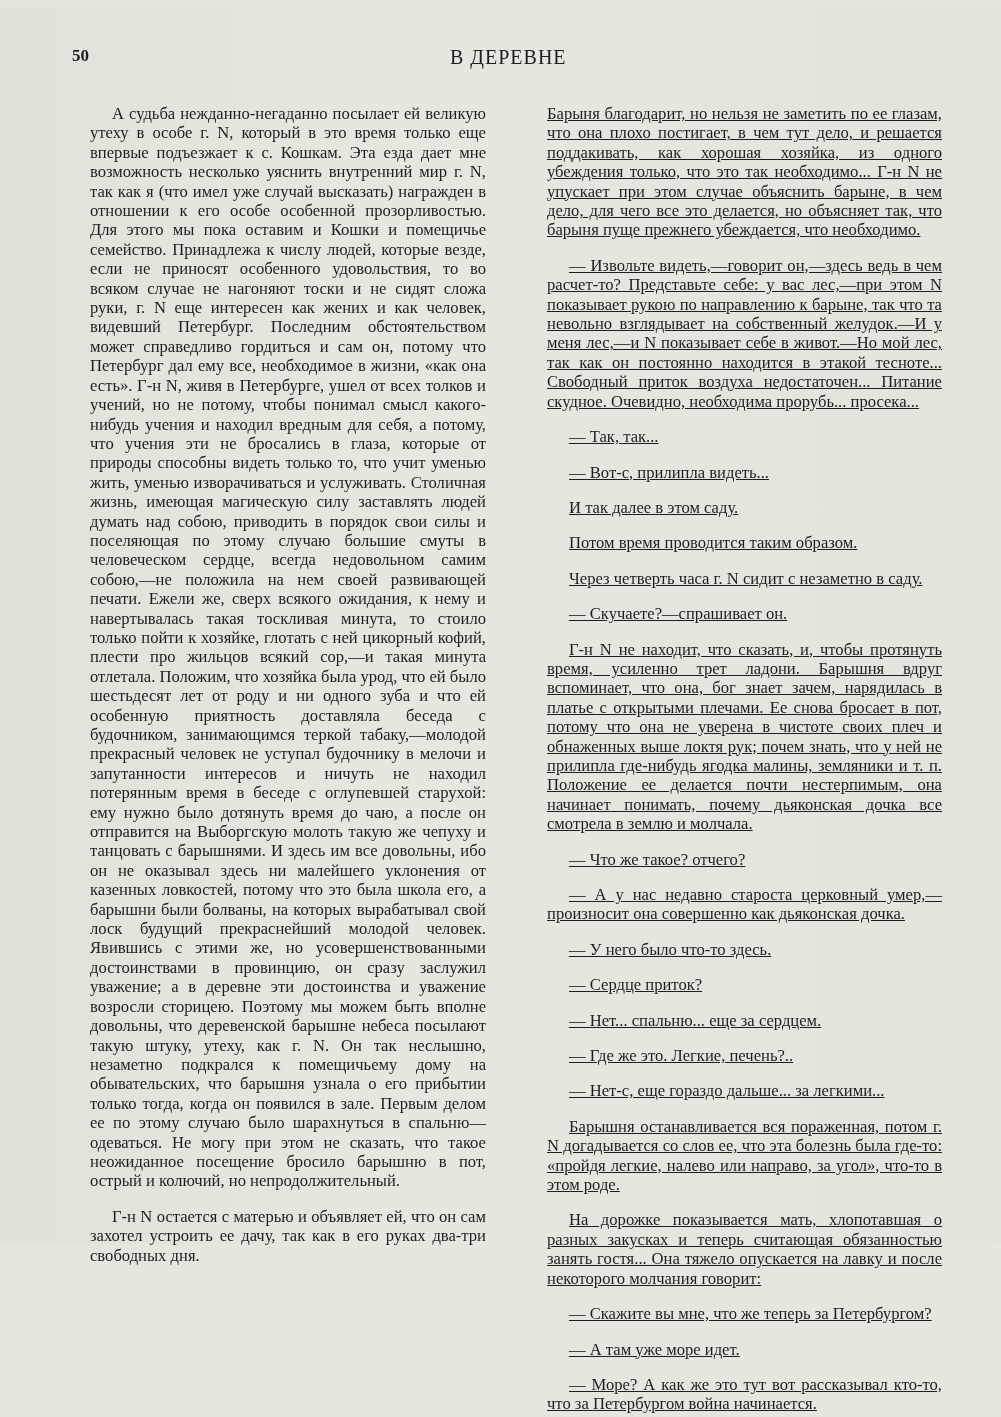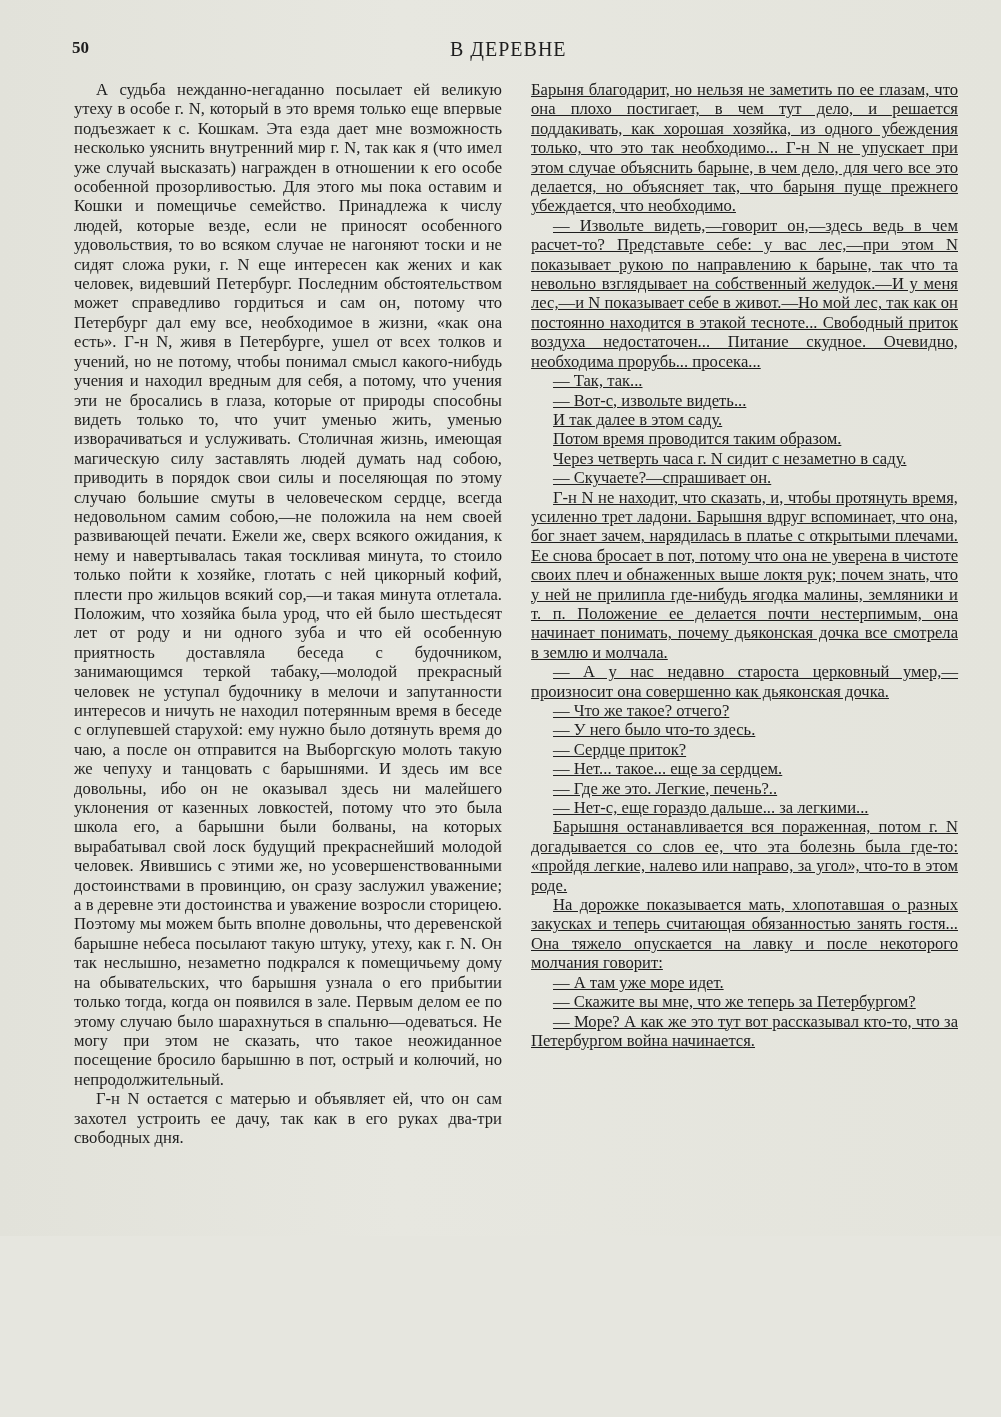--- a/index.html
+++ b/index.html
@@ -4,21 +4,21 @@
 <style>
   html, body { margin: 0; padding: 0; }
   body {
     width: 1001px; height: 1417px; overflow: hidden;
     background: #e6e6df;
     font-family: "Liberation Serif", "DejaVu Serif", serif;
     color: #1e1e1e;
     position: relative;
   }
   .page {
-    position: absolute; left: 0; top: 0; width: 1001px; height: 1236px;
+    position: absolute; left: 0; top: 8px; width: 1001px; height: 1236px;
     background: linear-gradient(90deg, #e2e2da 0%, #e7e7e0 40%, #e4e4dc 100%);
   }
   .header {
     position: absolute; top: 38px; left: 72px; right: 30px; height: 24px;
   }
   .page-number {
     position: absolute; left: 0; top: 0;
     font-size: 17px; font-weight: bold;
   }
   .running-title {
@@ -26,21 +26,21 @@
     font-size: 20px; letter-spacing: 1px;
   }
   .column {
     position: absolute; top: 80px;
     font-size: 16.6px; line-height: 19.4px;
     text-align: justify;
     hyphens: manual;
   }
   .col-left { left: 74px; width: 428px; }
   .col-right { left: 531px; width: 427px; text-decoration: underline; }
-  .para { margin: 0; text-indent: 22px; }
+  .para { margin: 16px; text-indent: 22px; }
   .para.noindent { text-indent: 0; }
   .para.dialogue { text-indent: 22px; }
 </style>
 </head>
 <body>
 
 <div class="page">
   <div class="header">
     <span class="page-number">50</span>
     <span class="running-title">В ДЕРЕВНЕ</span>
@@ -48,32 +48,32 @@
 
   <div class="column col-left">
     <p class="para">А судьба нежданно-негаданно посылает ей великую утеху в особе г. N, который в это время только еще впервые подъезжает к с. Кошкам. Эта езда дает мне возможность несколько уяснить внутренний мир г. N, так как я (что имел уже случай высказать) награжден в отношении к его особе особенной прозорливостью. Для этого мы пока оставим и Кошки и помещичье семейство. Принадлежа к числу людей, которые везде, если не приносят особенного удовольствия, то во всяком случае не нагоняют тоски и не сидят сложа руки, г. N еще интересен как жених и как человек, видевший Петербург. Последним обстоятельством может справедливо гордиться и сам он, потому что Петербург дал ему все, необходимое в жизни, «как она есть». Г-н N, живя в Петербурге, ушел от всех толков и учений, но не потому, чтобы понимал смысл какого-нибудь учения и находил вредным для себя, а потому, что учения эти не бросались в глаза, которые от природы способны видеть только то, что учит уменью жить, уменью изворачиваться и услуживать. Столичная жизнь, имеющая магическую силу заставлять людей думать над собою, приводить в порядок свои силы и поселяющая по этому случаю большие смуты в человеческом сердце, всегда недовольном самим собою,—не положила на нем своей развивающей печати. Ежели же, сверх всякого ожидания, к нему и навертывалась такая тоскливая минута, то стоило только пойти к хозяйке, глотать с ней цикорный кофий, плести про жильцов всякий сор,—и такая минута отлетала. Положим, что хозяйка была урод, что ей было шестьдесят лет от роду и ни одного зуба и что ей особенную приятность доставляла беседа с будочником, занимающимся теркой табаку,—молодой прекрасный человек не уступал будочнику в мелочи и запутанности интересов и ничуть не находил потерянным время в беседе с оглупевшей старухой: ему нужно было дотянуть время до чаю, а после он отправится на Выборгскую молоть такую же чепуху и танцовать с барышнями. И здесь им все довольны, ибо он не оказывал здесь ни малейшего уклонения от казенных ловкостей, потому что это была школа его, а барышни были болваны, на которых вырабатывал свой лоск будущий прекраснейший молодой человек. Явившись с этими же, но усовершенствованными достоинствами в провинцию, он сразу заслужил уважение; а в деревне эти достоинства и уважение возросли сторицею. Поэтому мы можем быть вполне довольны, что деревенской барышне небеса посылают такую штуку, утеху, как г. N. Он так неслышно, незаметно подкрался к помещичьему дому на обывательских, что барышня узнала о его прибытии только тогда, когда он появился в зале. Первым делом ее по этому случаю было шарахнуться в спальню—одеваться. Не могу при этом не сказать, что такое неожиданное посещение бросило барышню в пот, острый и колючий, но непродолжительный.</p>
     <p class="para">Г-н N остается с матерью и объявляет ей, что он сам захотел устроить ее дачу, так как в его руках два-три свободных дня.</p>
   </div>
 
   <div class="column col-right">
     <p class="para noindent">Барыня благодарит, но нельзя не заметить по ее глазам, что она плохо постигает, в чем тут дело, и решается поддакивать, как хорошая хозяйка, из одного убеждения только, что это так необходимо... Г-н N не упускает при этом случае объяснить барыне, в чем дело, для чего все это делается, но объясняет так, что барыня пуще прежнего убеждается, что необходимо.</p>
     <p class="para dialogue">— Извольте видеть,—говорит он,—здесь ведь в чем расчет-то? Представьте себе: у вас лес,—при этом N показывает рукою по направлению к барыне, так что та невольно взглядывает на собственный желудок.—И у меня лес,—и N показывает себе в живот.—Но мой лес, так как он постоянно находится в этакой тесноте... Свободный приток воздуха недостаточен... Питание скудное. Очевидно, необходима прорубь... просека...</p>
     <p class="para dialogue">— Так, так...</p>
-    <p class="para dialogue">— Вот-с, извольте видеть...</p>
+    <p class="para dialogue">— Вот-с, прилипла видеть...</p>
     <p class="para">И так далее в этом саду.</p>
     <p class="para">Потом время проводится таким образом.</p>
     <p class="para">Через четверть часа г. N сидит с незаметно в саду.</p>
     <p class="para dialogue">— Скучаете?—спрашивает он.</p>
     <p class="para">Г-н N не находит, что сказать, и, чтобы протянуть время, усиленно трет ладони. Барышня вдруг вспоминает, что она, бог знает зачем, нарядилась в платье с открытыми плечами. Ее снова бросает в пот, потому что она не уверена в чистоте своих плеч и обнаженных выше локтя рук; почем знать, что у ней не прилипла где-нибудь ягодка малины, земляники и т. п. Положение ее делается почти нестерпимым, она начинает понимать, почему дьяконская дочка все смотрела в землю и молчала.</p>
+    <p class="para dialogue">— Что же такое? отчего?</p>
     <p class="para dialogue">— А у нас недавно староста церковный умер,—произносит она совершенно как дьяконская дочка.</p>
-    <p class="para dialogue">— Что же такое? отчего?</p>
     <p class="para dialogue">— У него было что-то здесь.</p>
     <p class="para dialogue">— Сердце приток?</p>
-    <p class="para dialogue">— Нет... такое... еще за сердцем.</p>
+    <p class="para dialogue">— Нет... спальню... еще за сердцем.</p>
     <p class="para dialogue">— Где же это. Легкие, печень?..</p>
     <p class="para dialogue">— Нет-с, еще гораздо дальше... за легкими...</p>
     <p class="para">Барышня останавливается вся пораженная, потом г. N догадывается со слов ее, что эта болезнь была где-то: «пройдя легкие, налево или направо, за угол», что-то в этом роде.</p>
     <p class="para">На дорожке показывается мать, хлопотавшая о разных закусках и теперь считающая обязанностью занять гостя... Она тяжело опускается на лавку и после некоторого молчания говорит:</p>
+    <p class="para dialogue">— Скажите вы мне, что же теперь за Петербургом?</p>
     <p class="para dialogue">— А там уже море идет.</p>
-    <p class="para dialogue">— Скажите вы мне, что же теперь за Петербургом?</p>
     <p class="para dialogue">— Море? А как же это тут вот рассказывал кто-то, что за Петербургом война начинается.</p>
   </div>
 </div>
 
 </body></html>

